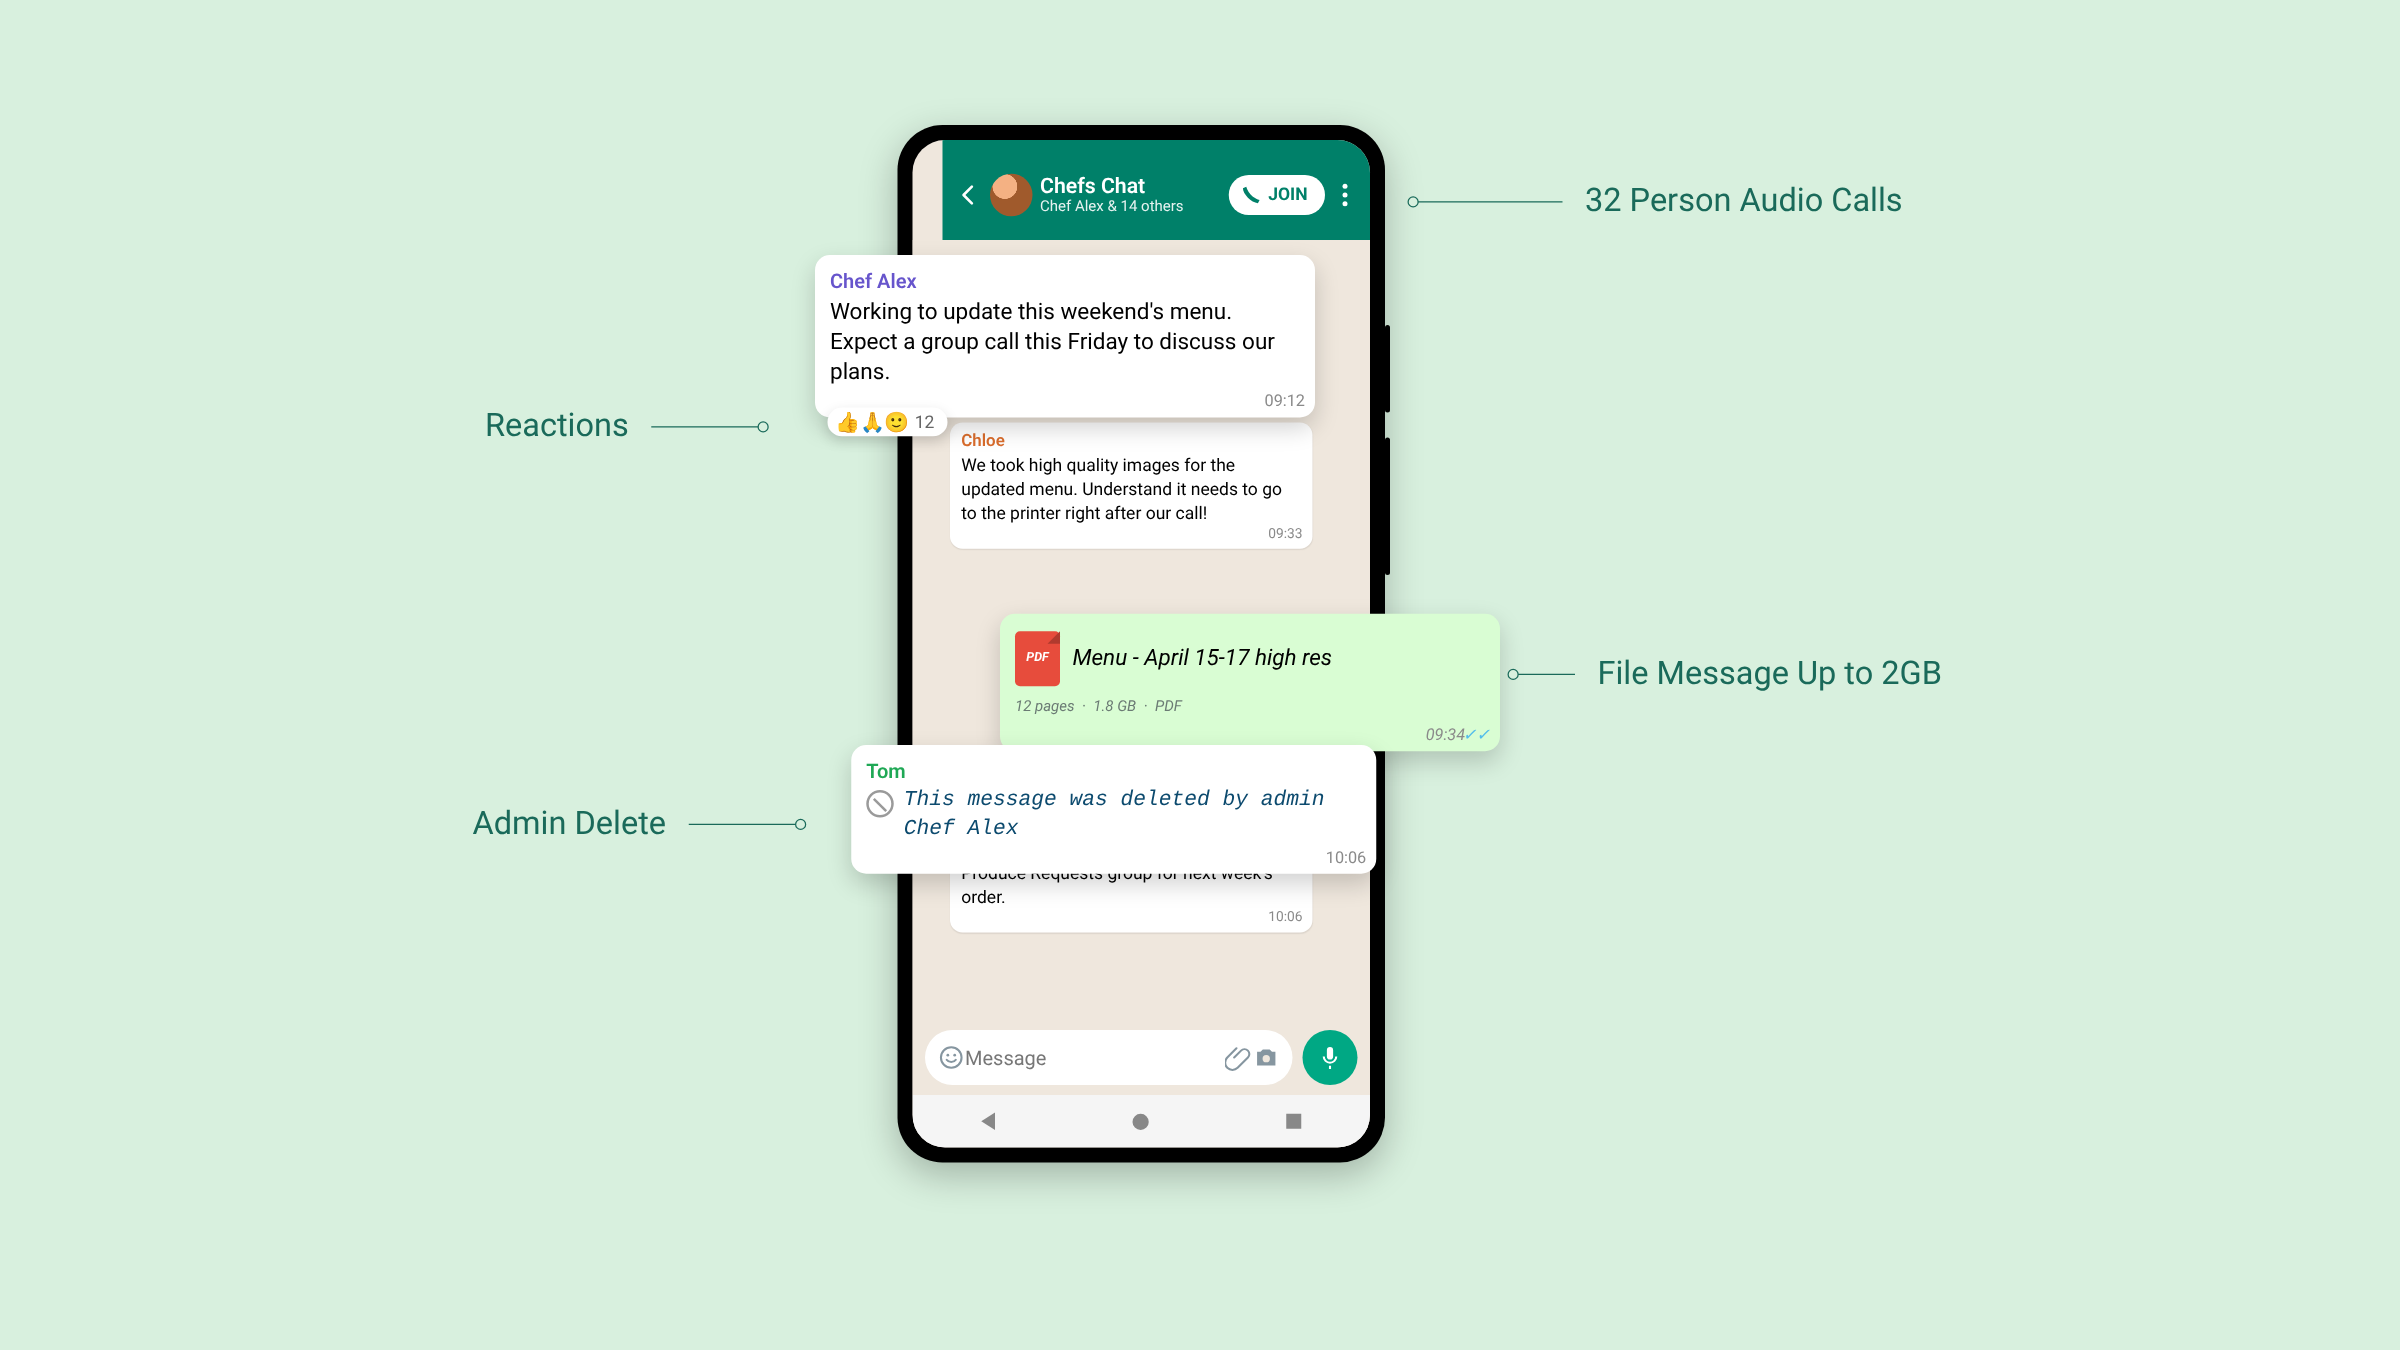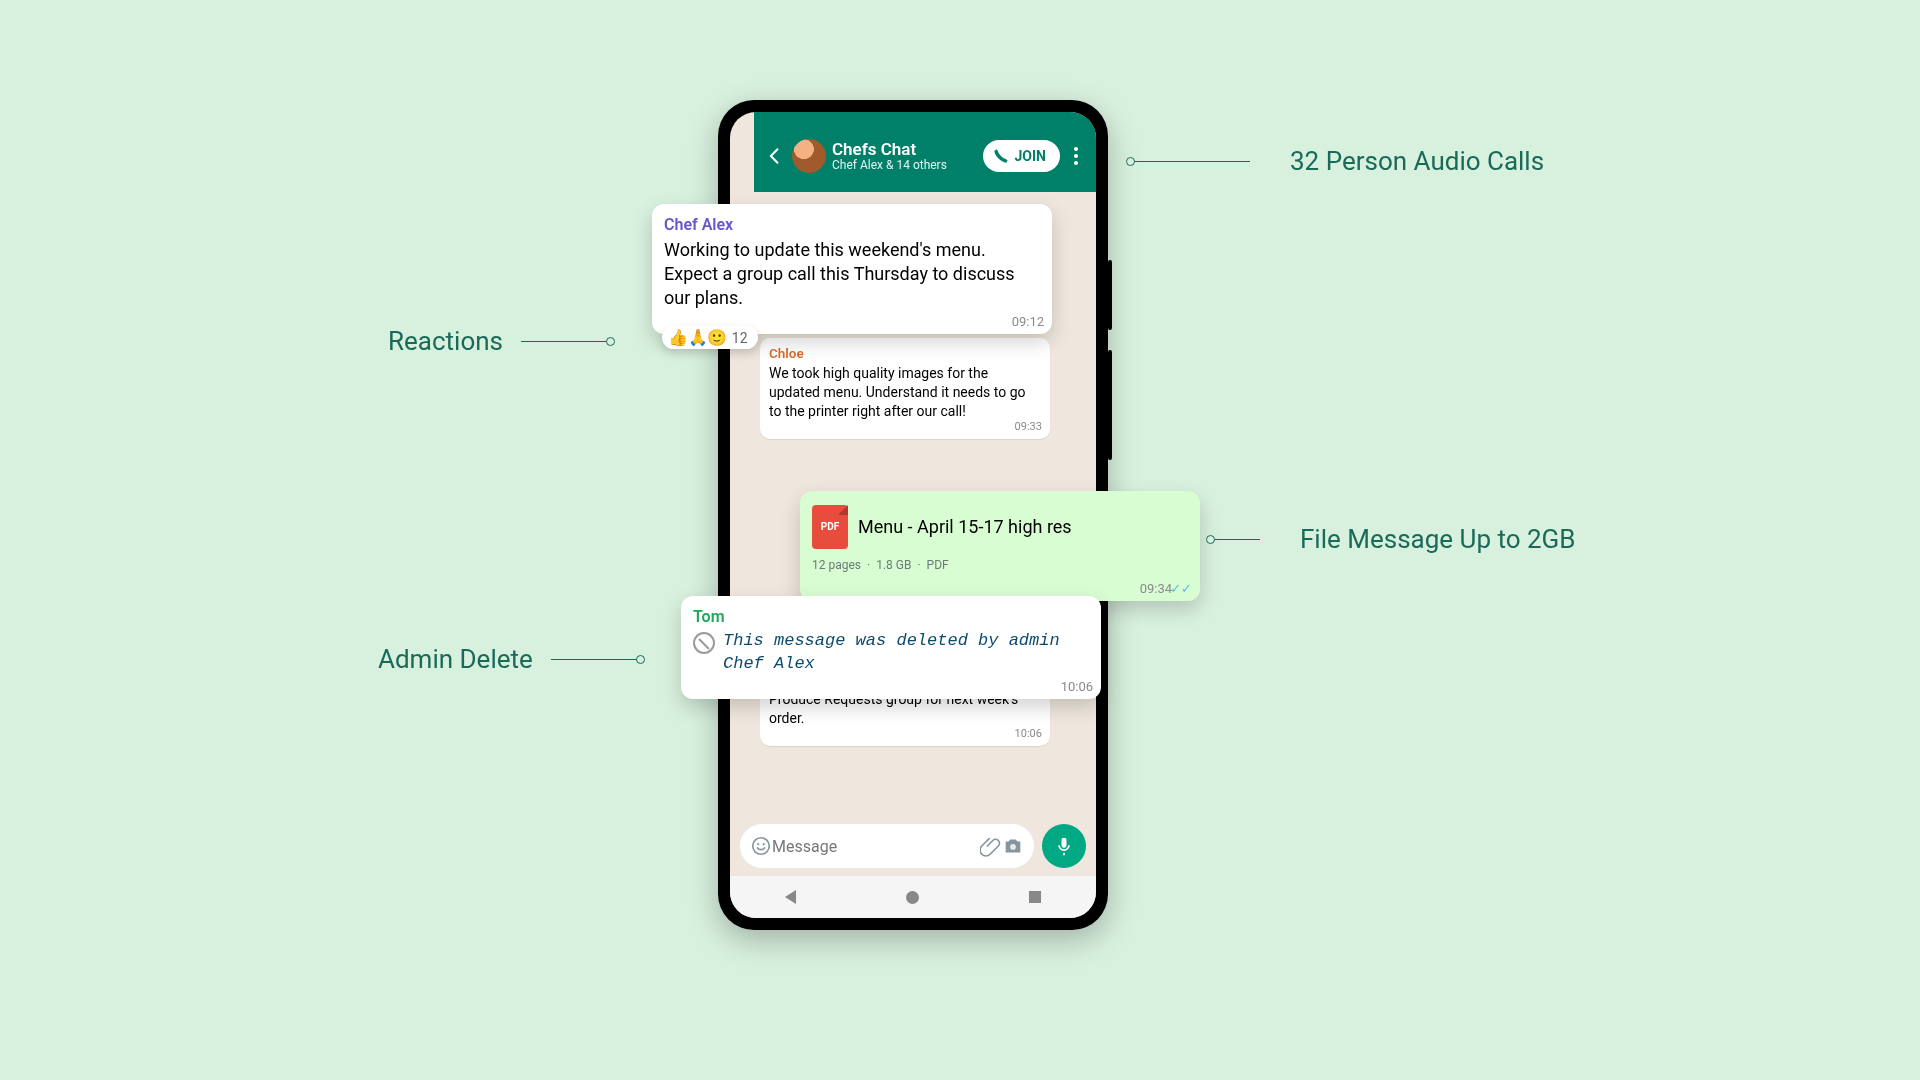--- a/index.html
+++ b/index.html
@@ -88,21 +88,21 @@
     border-radius: 10px;
     padding: 6px 9px 5px 9px;
     box-shadow: 0 1px 1px rgba(0,0,0,.08);
     position: relative;
     font-size: 14px;
     line-height: 1.35;
   }
   .bubble .sender { font-weight: 600; font-size: 13.5px; margin-bottom: 2px; }
   .bubble .time { font-size: 11px; color: #8a8a8a; position: absolute; right: 8px; bottom: 4px; }
 
-  .out { background: #d9fdd3; }
+  .out { background: #d9fdd3; font-style: italic; }
   .ticks { color:#53bdeb; font-size:13px; position:absolute; right:8px; bottom:4px; }
   .out .time { right: 28px; }
 
   
   .floating {
     position: absolute;
     box-shadow: 0 8px 20px rgba(0,0,0,.18);
   }
 
   .reactions {
@@ -155,21 +155,21 @@
   .navbar .circ{ width:13px;height:13px;border:2px solid #888;border-radius:50%; background:#888;}
   .navbar .sq  { width:12px;height:12px;background:#888;}
 
   
   .callout {
     position: absolute;
     color: #1a6a5a;
     font-size: 26px;
     display:flex; align-items:center;
   }
-  .callout.right { flex-direction: row; gap: 22px; }
+  .callout.right { flex-direction: row; }
   .callout.left  { flex-direction: row-reverse; justify-content: space-between; }
   .callout .line {
     height: 1px; background:#1a6a5a; position:relative;
   }
   .callout .line::before, .callout .line.endcap-right::after {
     content:""; position:absolute; width:7px;height:7px;border-radius:50%;background:#d8f0de;border:1.5px solid #1a6a5a; top:-4px;
   }
   .callout.right .line::before { left:-4px; }
   .callout.left  .line::before { right:-4px; }
   .callout .label { padding: 0 18px; white-space:nowrap; }
@@ -264,21 +264,21 @@
     <div class="navbar">
       <div class="tri"></div>
       <div class="circ"></div>
       <div class="sq"></div>
     </div>
   </div>
 </div>
 
 <div class="bubble floating" style="left:652px; top:204px; width:400px; font-size:18px; line-height:1.35; padding:10px 12px 24px 12px; border-radius:12px;">
   <div class="sender" style="color:#6755cc;font-size:16px">Chef Alex</div>
-  <div>Working to update this weekend's menu. Expect a group call this Thursday to discuss our plans.</div>
+  <div>Working to update this weekend's menu. Expect a group call this Friday to discuss our plans.</div>
   <div class="time" style="font-size:13px">09:12</div>
 </div>
 <div class="reactions" style="left:662px; top:326px;">
   <span>👍🙏🙂</span>
   <span class="count">12</span>
 </div>
 
 <div class="bubble out floating" style="left:800px; top:491px; width:400px; padding:10px 12px 28px 12px; border-radius:12px;">
   <div class="pdf-row">
     <div class="pdf-icon">

